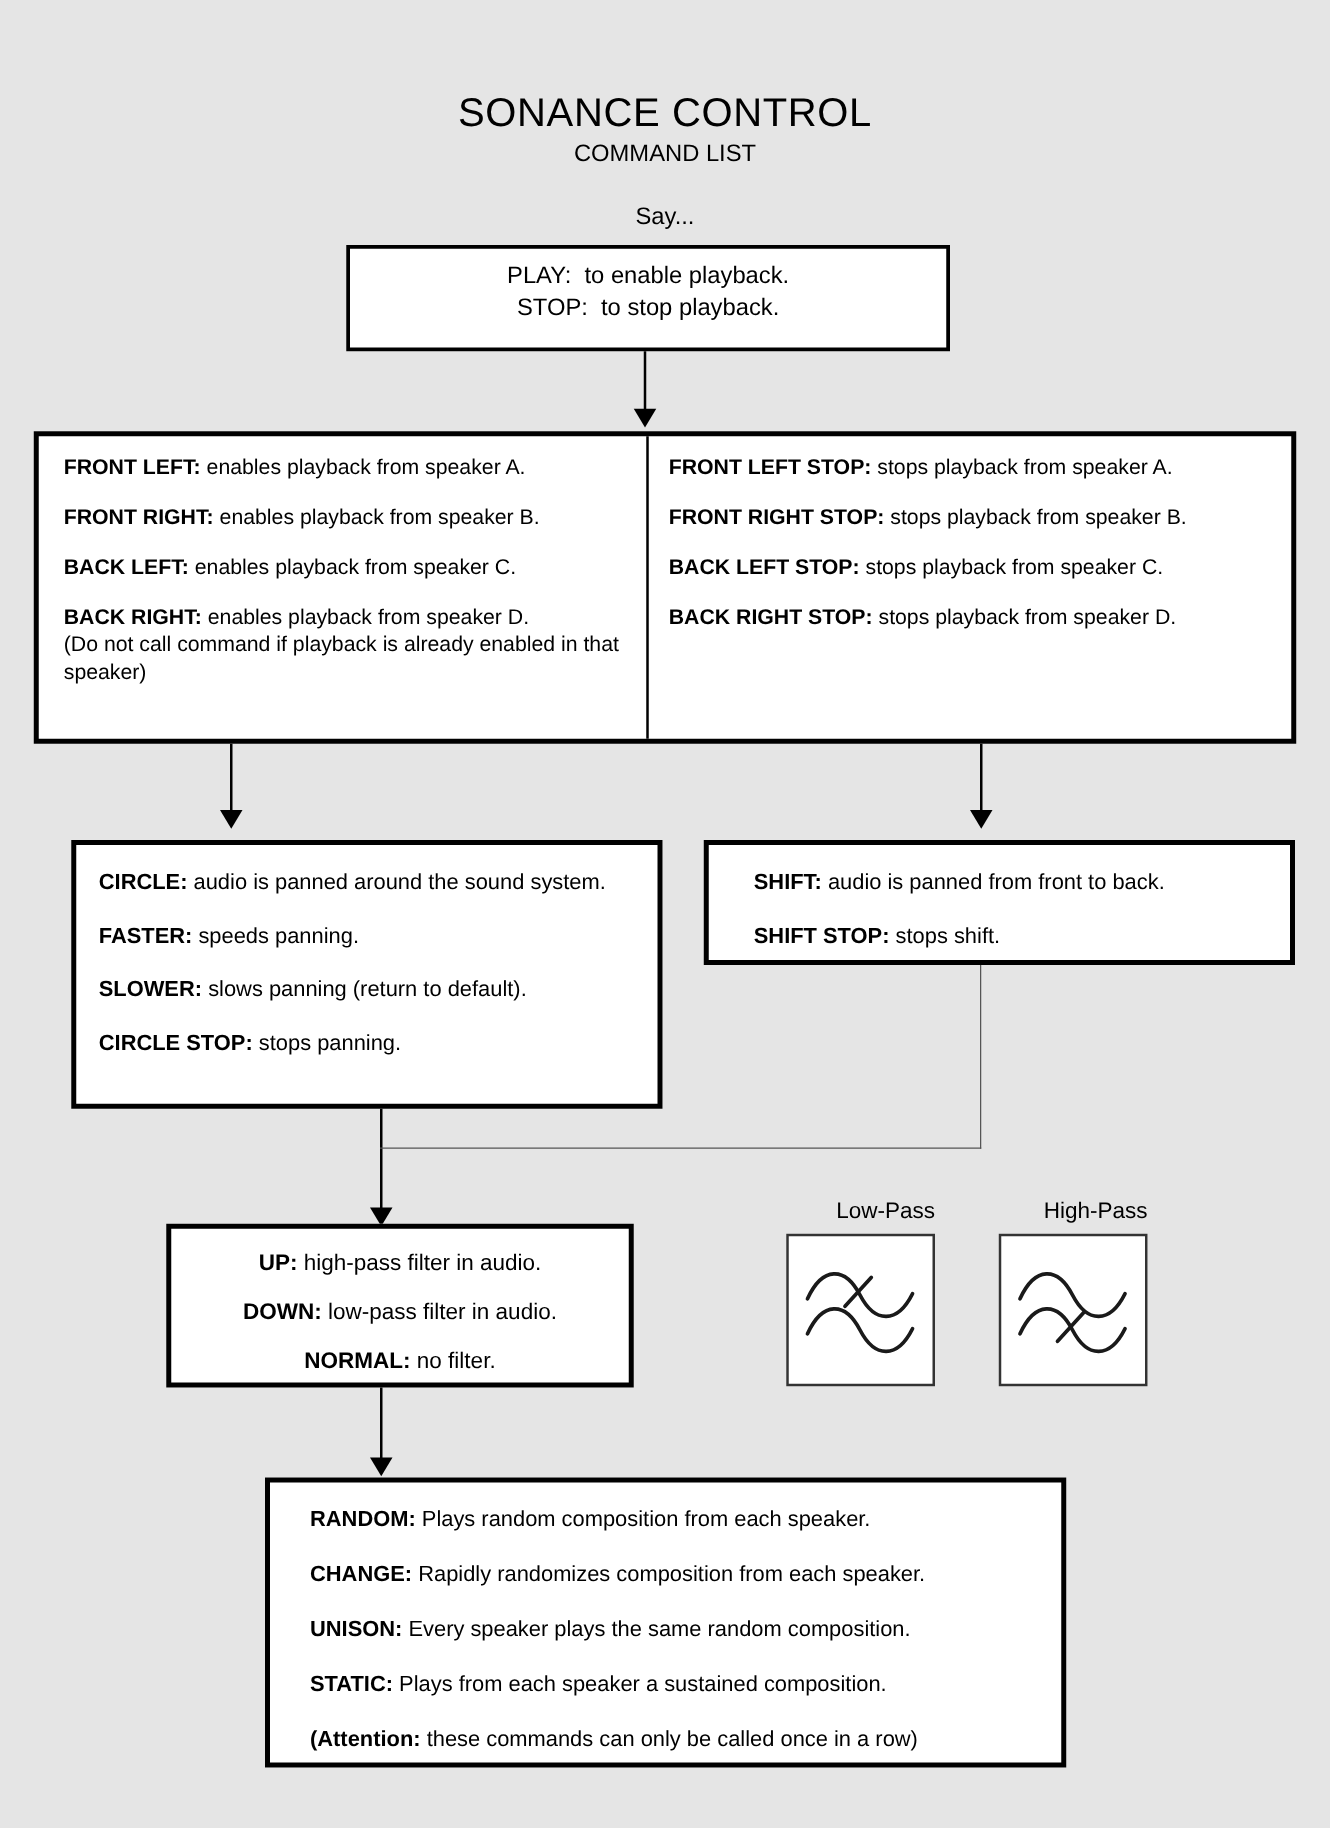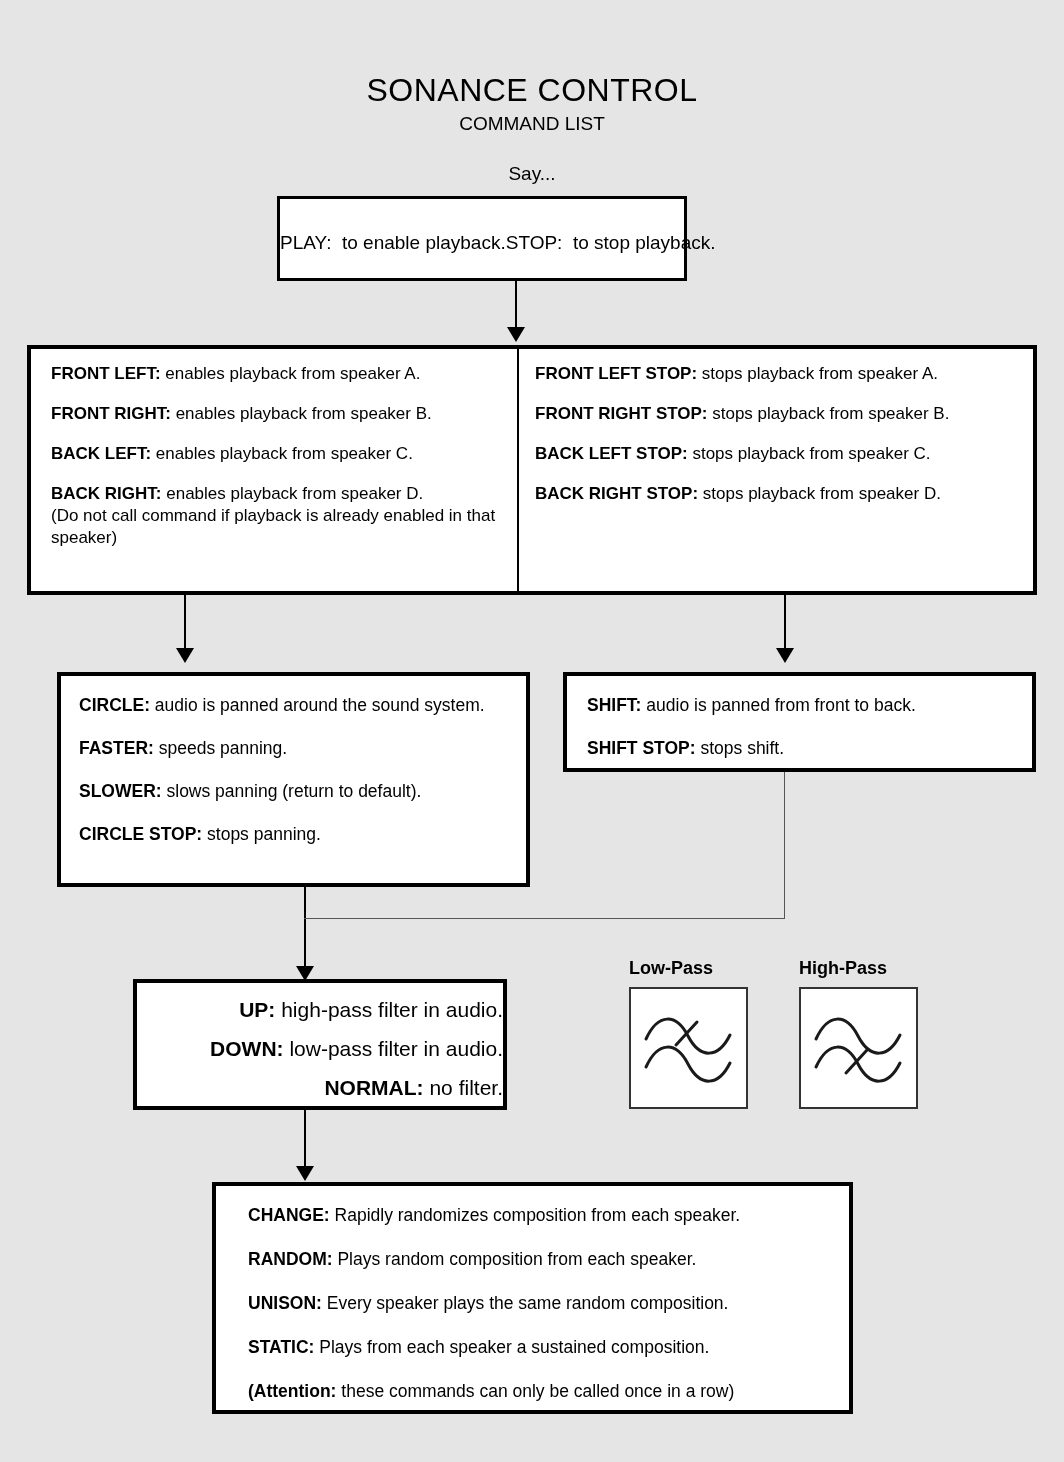--- a/index.html
+++ b/index.html
@@ -55,25 +55,25 @@
     position: absolute;
     background: #ffffff;
     border: 3px solid #000000;
     box-sizing: border-box;
   }
 
   
   #play-box {
     left: 277px;
     top: 196px;
-    width: 410px;
+    width: 483px;
     height: 85px;
     border-width: 3px;
     display: flex;
-    flex-direction: row;
+    flex-direction: column;
     align-items: center;
     justify-content: flex-start;
     padding-top: 9px;
   }
   #play-box .cmdline {
     font-size: 19px;
     line-height: 26px;
     white-space: pre;
   }
 
@@ -119,52 +119,50 @@
   }
   #circle-box .cmd { margin-bottom: 21px; font-size: 17.5px; }
 
   #shift-box {
     left: 563px;
     top: 672px;
     width: 473px;
     height: 100px;
     border-width: 4px;
     box-sizing: border-box;
-    padding: 18px 16px 10px 20px;
+    padding: 18px 16px 10px 36px;
   }
   #shift-box .cmd { margin-bottom: 21px; font-size: 17.5px; }
 
   
   #filter-box {
     left: 133px;
     top: 979px;
     width: 374px;
     height: 131px;
     border-width: 4px;
     box-sizing: border-box;
     padding-top: 16px;
     text-align: center;
   }
   #filter-box .cmd {
-    font-size: 21px;
+    font-size: 18px;
     margin-bottom: 17px;
     line-height: 22px;
-    text-align: right;
   }
 
   
   .filter-fig {
     position: absolute;
   }
   .filter-fig .fig-caption {
     font-size: 18px;
     line-height: 22px;
-    text-align: left;
+    text-align: right;
     margin-bottom: 8px;
-    font-weight: bold;
   }
   .filter-fig .fig-frame {
     width: 119px;
     height: 122px;
     border: 2px solid #333333;
     box-sizing: border-box;
     background: #ffffff;
     margin: 0 auto;
   }
   #lowpass-fig { left: 629px; top: 957px; width: 119px; }
@@ -338,26 +336,26 @@
     </div>
   </div>
 
   <div class="conn">
     <div class="vline" style="left:304px; top:1110px; height:58px;"></div>
     <div class="arrowhead" style="left:296px; top:1166px;"></div>
   </div>
 
   <div id="composition-box" class="box">
     <div class="cmd">
+      <b>RANDOM:</b><span> Plays random composition from each speaker.</span>
+    </div>
+    <div class="cmd">
       <b>CHANGE:</b><span> Rapidly randomizes composition from each speaker.</span>
     </div>
     <div class="cmd">
-      <b>RANDOM:</b><span> Plays random composition from each speaker.</span>
-    </div>
-    <div class="cmd">
       <b>UNISON:</b><span>  Every speaker plays the same random composition.</span>
     </div>
     <div class="cmd">
       <b>STATIC:</b><span> Plays from each speaker a sustained composition.</span>
     </div>
     <div class="cmd">
       <b>(Attention:</b><span> these commands can only be called once in a row)</span>
     </div>
   </div>
 

